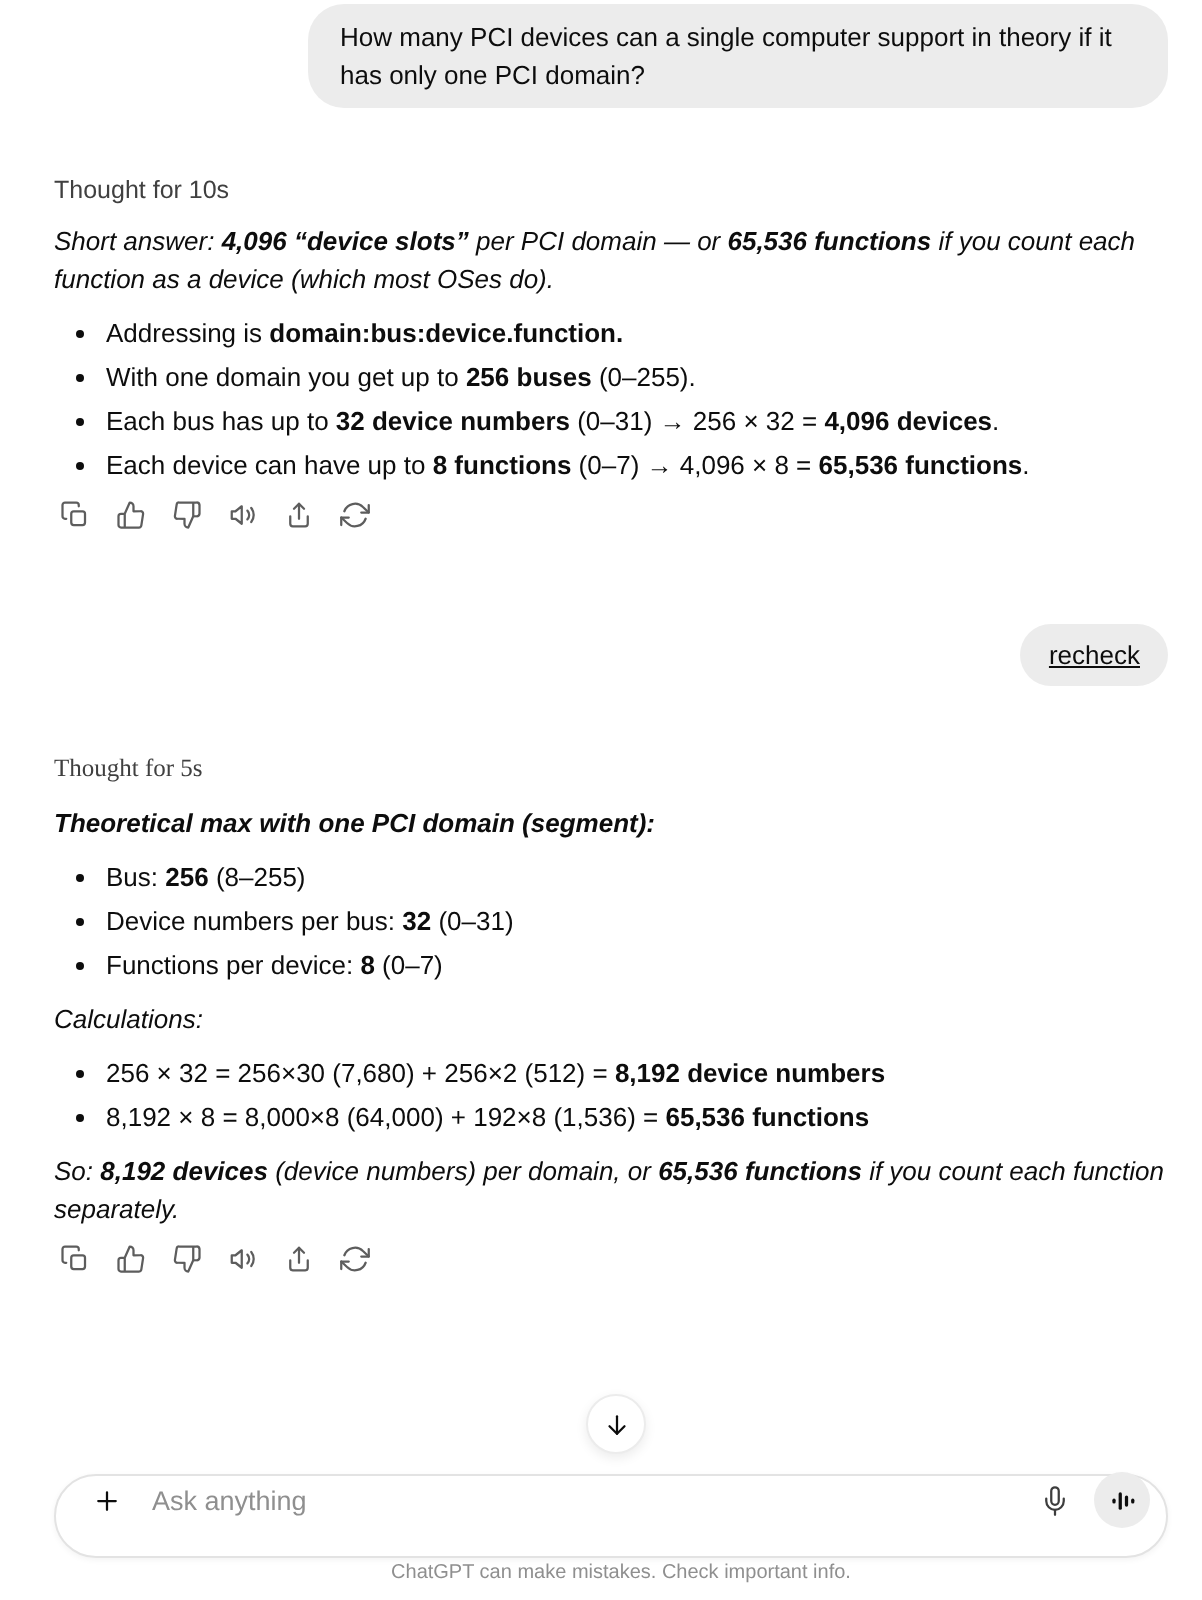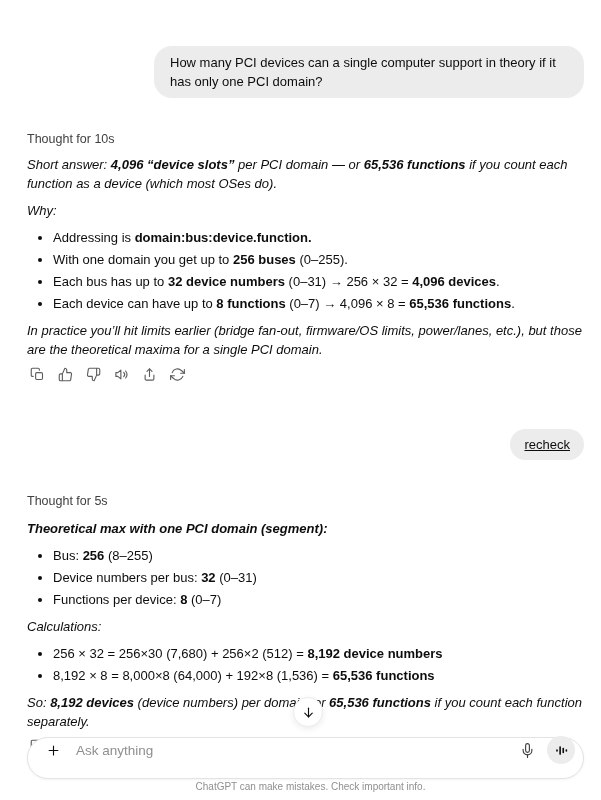--- a/index.html
+++ b/index.html
@@ -15,26 +15,25 @@
   }
   .chat { padding: 2px 17px 0 27px; }
 
   .user-bubble {
     background: #ececec;
     border-radius: 18px;
     padding: 7px 16px;
     max-width: 430px;
     margin-left: auto;
     width: fit-content;
-    margin-top: 44px;
   }
   .user-bubble.small { padding: 6px 14px; border-radius: 16px; margin-top: 46px; text-decoration: underline; }
 
   .thought { color: #404040; font-size: 12.5px; margin-top: 32px; }
-  .thought.second { margin-top: 32px; }
+  .thought.second { margin-top: 32px; font-family: Liberation Serif, serif; }
 
   .msg p { margin-top: 8px; font-style: italic; }
   .msg p.first { margin-top: 6px; }
   .msg ul { margin-top: 8px; padding-left: 26px; }
   .msg li { margin-bottom: 3px; }
   .msg b { font-weight: 700; }
 
   .action-bar { display: flex; gap: 8px; margin-top: 6px; color: #5d5d5d; }
   .action-bar button {
     background: none; border: none; color: inherit; cursor: pointer;
@@ -93,28 +92,26 @@
 </head>
 <body>
 
 <div class="chat">
 
   <div class="user-bubble">How many PCI devices can a single computer support in theory if it has only one PCI domain?</div>
 
   <div class="msg">
     <div class="thought">Thought for 10s</div>
     <p class="first"><span>Short answer: </span><b>4,096 “device slots”</b><span> per PCI domain — or </span><b>65,536 functions</b><span> if you count each function as a device (which most OSes do).</span></p>
-    <p><span>Why:</span></p>
     <ul>
       <li><span>Addressing is </span><b>domain:bus:device.function.</b></li>
       <li><span>With one domain you get up to </span><b>256 buses</b><span> (0–255).</span></li>
       <li><span>Each bus has up to </span><b>32 device numbers</b><span> (0–31) → 256 × 32 = </span><b>4,096 devices</b><span>.</span></li>
       <li><span>Each device can have up to </span><b>8 functions</b><span> (0–7) → 4,096 × 8 = </span><b>65,536 functions</b><span>.</span></li>
     </ul>
-    <p><span>In practice you’ll hit limits earlier (bridge fan-out, firmware/OS limits, power/lanes, etc.), but those are the theoretical maxima for a single PCI domain.</span></p>
 
     <div class="action-bar">
       <button title="Copy">
         <svg class="ic" viewBox="0 0 24 24">
             <rect x="9" y="9" width="11" height="11" rx="2"></rect>
             <path d="M5 15H4a2 2 0 0 1-2-2V4a2 2 0 0 1 2-2h9a2 2 0 0 1 2 2v1"></path>
           </svg>
       </button>
       <button title="Good response">
         <svg class="ic" viewBox="0 0 24 24">

